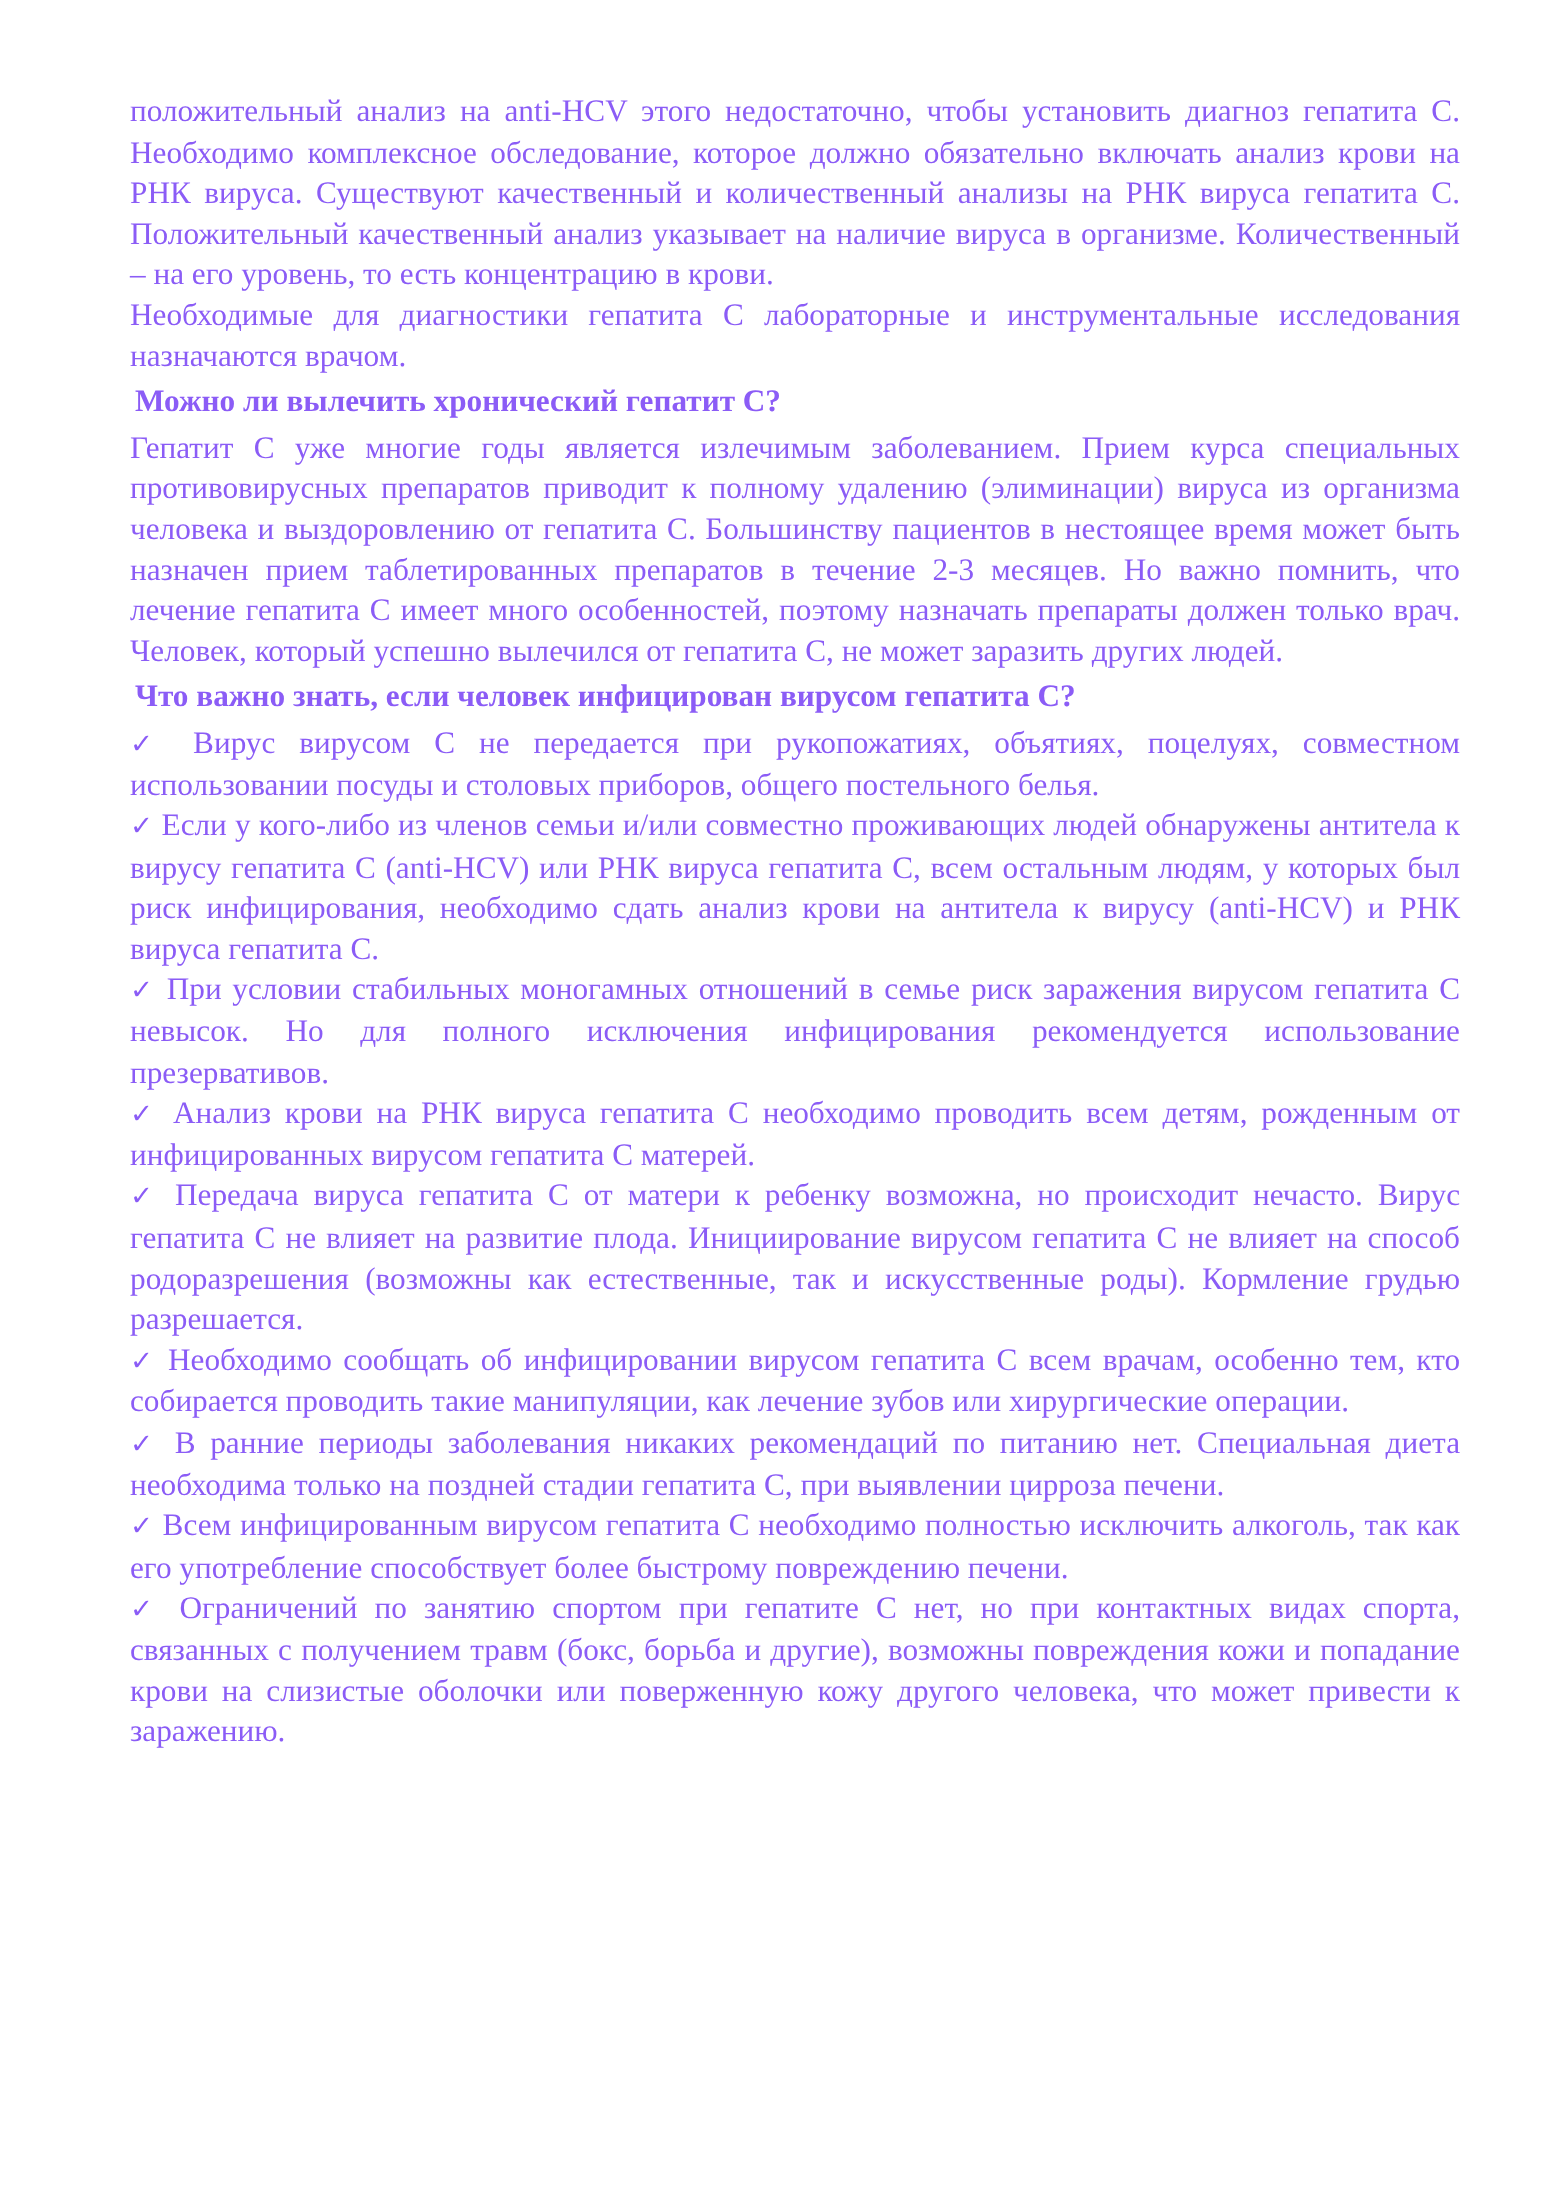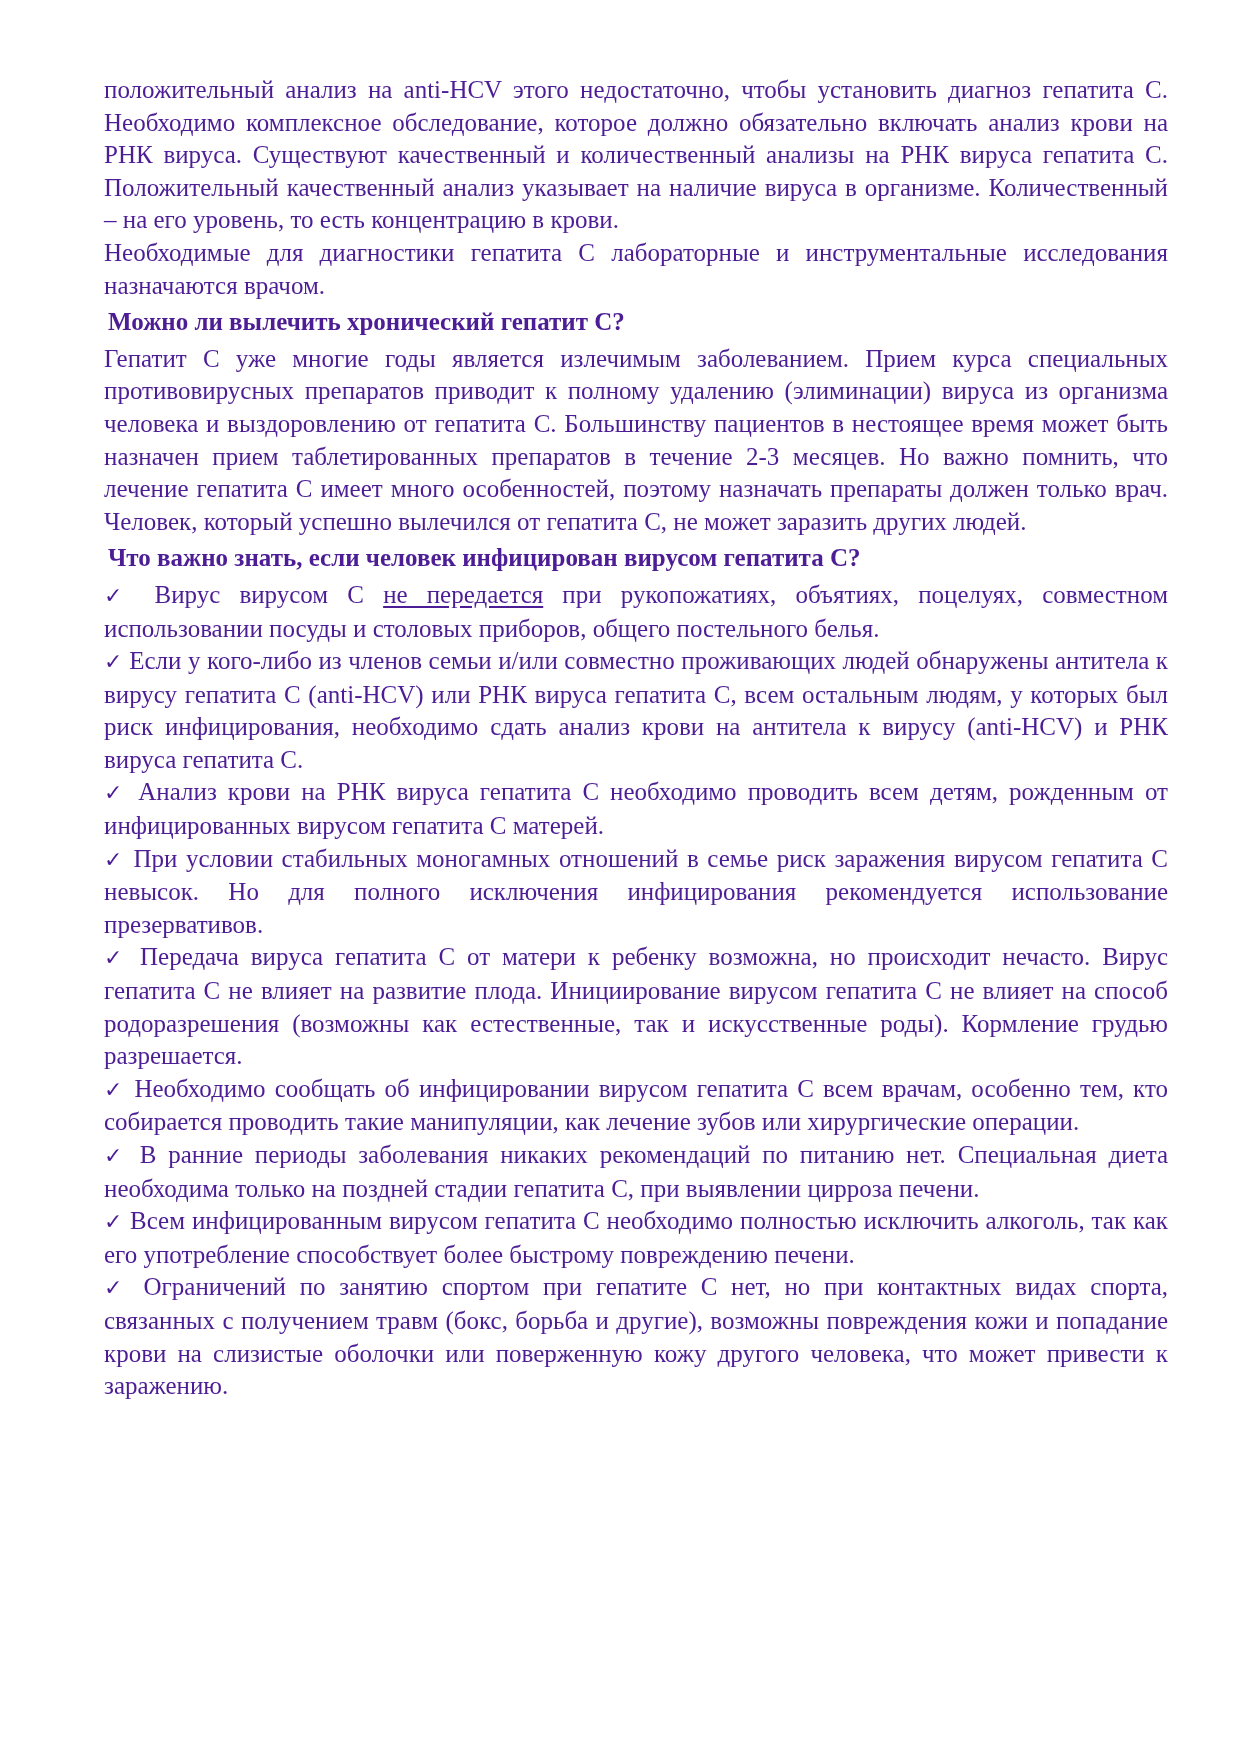--- a/index.html
+++ b/index.html
@@ -1,44 +1,44 @@
 <!DOCTYPE html>
 <html><head>
 <meta charset="utf-8">
 <style>
   html, body { margin: 0; padding: 0; background: #ffffff; }
   body { width: 1240px; height: 1754px; position: relative; overflow: hidden; }
   .page {
     position: absolute; left: 104px; top: 74px; width: 1064px;
     font-family: "Liberation Serif", "DejaVu Serif", serif;
-    font-size: 25px; line-height: 32.6px; color: #4c1d95;
+    font-size: 25px; line-height: 32.6px; color: #8b5cf6;
   }
   .p { margin: 0; text-align: justify; }
   .h { margin: 4px; font-weight: bold; }
   .check { font-family: "DejaVu Sans", sans-serif; font-size: 22px; }
-  .u { text-decoration: underline; text-underline-offset: 3px; }
+  .u { text-underline-offset: 3px; }
 </style>
 </head>
 <body>
 
 <div class="page">
   <p class="p">положительный анализ на anti-HCV этого недостаточно, чтобы установить диагноз гепатита С. Необходимо комплексное обследование, которое должно обязательно включать анализ крови на РНК вируса. Существуют качественный и количественный анализы на РНК вируса гепатита С. Положительный качественный анализ указывает на наличие вируса в организме. Количественный – на его уровень, то есть концентрацию в крови.</p>
   <p class="p">Необходимые для диагностики гепатита С лабораторные и инструментальные исследования назначаются врачом.</p>
 
   <p class="h">Можно ли вылечить хронический гепатит С?</p>
   <p class="p">Гепатит С уже многие годы является излечимым заболеванием. Прием курса специальных противовирусных препаратов приводит к полному удалению (элиминации) вируса из организма человека и выздоровлению от гепатита С. Большинству пациентов в нестоящее время может быть назначен прием таблетированных препаратов в течение 2-3 месяцев. Но важно помнить, что лечение гепатита С имеет много особенностей, поэтому назначать препараты должен только врач. Человек, который успешно вылечился от гепатита С, не может заразить других людей.</p>
 
   <p class="h">Что важно знать, если человек инфицирован вирусом гепатита С?</p>
 
   <p class="p">
     <span class="check">✓</span>
     <span>Вирус вирусом С </span><span class="u">не передается</span><span> при рукопожатиях, объятиях, поцелуях, совместном использовании посуды и столовых приборов, общего постельного белья.</span>
   </p>
 
   <p class="p"><span class="check">✓</span> <span>Если у кого-либо из членов семьи и/или совместно проживающих людей обнаружены антитела к вирусу гепатита С (anti-HCV) или РНК вируса гепатита С, всем остальным людям, у которых был риск инфицирования, необходимо сдать анализ крови на антитела к вирусу (anti-HCV) и РНК вируса гепатита С.</span></p>
+  <p class="p"><span class="check">✓</span> <span>При условии стабильных моногамных отношений в семье риск заражения вирусом гепатита С невысок. Но для полного исключения инфицирования рекомендуется использование презервативов.</span></p>
   <p class="p"><span class="check">✓</span> <span>Анализ крови на РНК вируса гепатита С необходимо проводить всем детям, рожденным от инфицированных вирусом гепатита С матерей.</span></p>
-  <p class="p"><span class="check">✓</span> <span>При условии стабильных моногамных отношений в семье риск заражения вирусом гепатита С невысок. Но для полного исключения инфицирования рекомендуется использование презервативов.</span></p>
   <p class="p"><span class="check">✓</span> <span>Передача вируса гепатита С от матери к ребенку возможна, но происходит нечасто. Вирус гепатита С не влияет на развитие плода. Инициирование вирусом гепатита С не влияет на способ родоразрешения (возможны как естественные, так и искусственные роды). Кормление грудью разрешается.</span></p>
   <p class="p"><span class="check">✓</span> <span>Необходимо сообщать об инфицировании вирусом гепатита С всем врачам, особенно тем, кто собирается проводить такие манипуляции, как лечение зубов или хирургические операции.</span></p>
   <p class="p"><span class="check">✓</span> <span>В ранние периоды заболевания никаких рекомендаций по питанию нет. Специальная диета необходима только на поздней стадии гепатита С, при выявлении цирроза печени.</span></p>
   <p class="p"><span class="check">✓</span> <span>Всем инфицированным вирусом гепатита С необходимо полностью исключить алкоголь, так как его употребление способствует более быстрому повреждению печени.</span></p>
   <p class="p"><span class="check">✓</span> <span>Ограничений по занятию спортом при гепатите С нет, но при контактных видах спорта, связанных с получением травм (бокс, борьба и другие), возможны повреждения кожи и попадание крови на слизистые оболочки или поверженную кожу другого человека, что может привести к заражению.</span></p>
 </div>
 
 </body></html>

